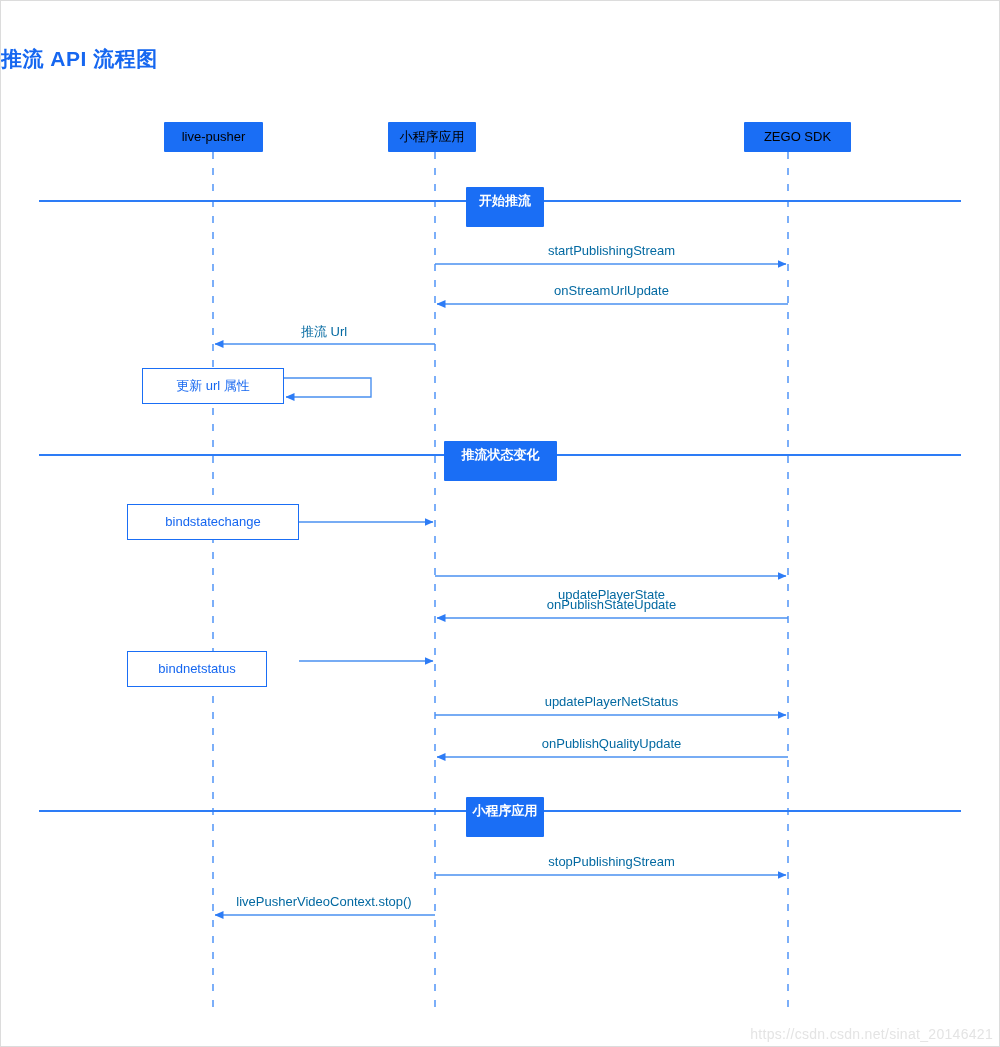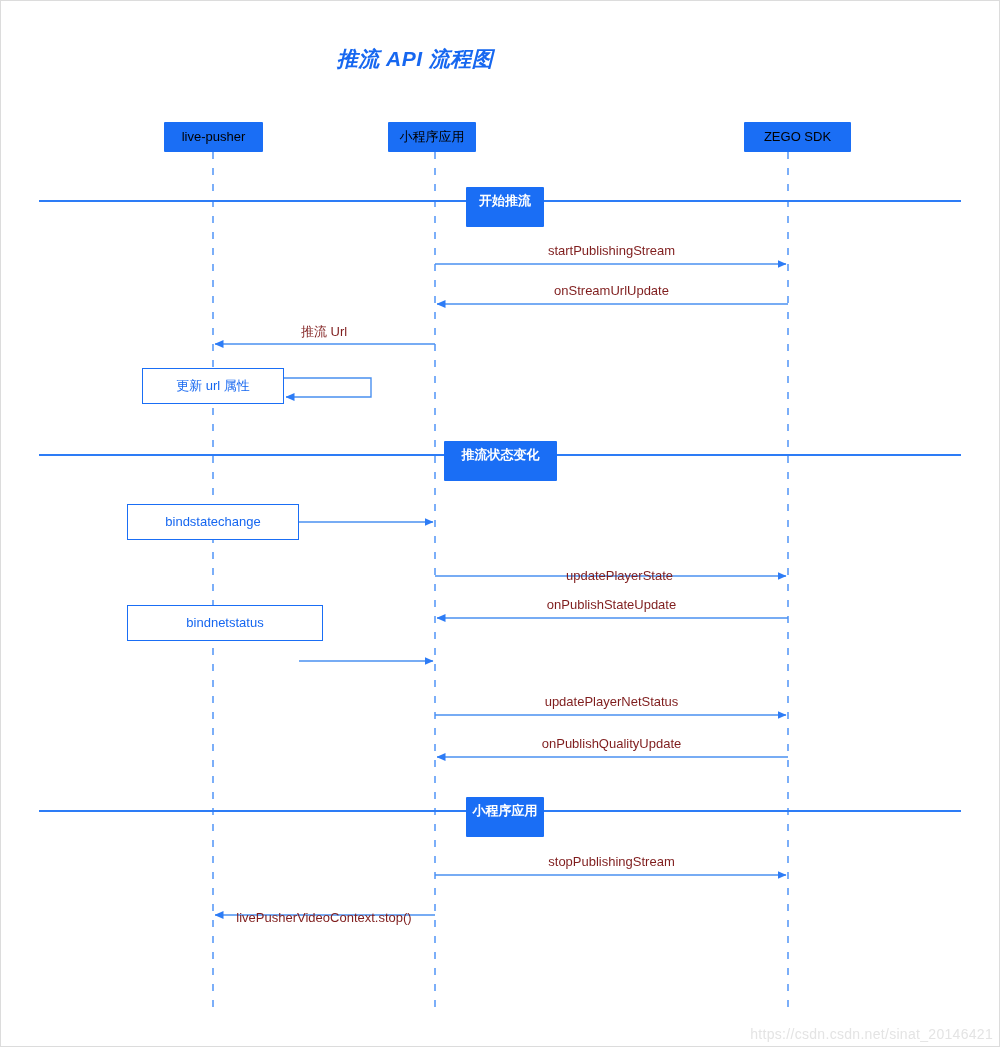--- a/index.html
+++ b/index.html
@@ -34,26 +34,24 @@
     height: 1047px;
     pointer-events: none;
   }
   .layer > * { pointer-events: auto; }
 
   .diagram-title {
     position: absolute;
     left: 0;
     top: 44px;
     width: 828px;
-    text-align: center;
     font-size: 21px;
     font-weight: bold;
     color: #1667f0;
     letter-spacing: 0.5px;
-    font-style: italic;
   }
 
   .participant {
     position: absolute;
     height: 30px;
     line-height: 30px;
     background: #1a6ef5;
     color: #000000;
     font-size: 13px;
     text-align: center;
@@ -82,21 +80,21 @@
     border: 1.6px solid #1a6ef5;
     color: #1667f0;
     font-size: 13px;
     text-align: center;
     white-space: nowrap;
     box-sizing: border-box;
   }
 
   .msg-label {
     position: absolute;
-    color: #7f1d1d;
+    color: #0369a1;
     font-size: 13px;
     text-align: left;
     white-space: nowrap;
     transform: translateX(-50%);
   }
 
   .watermark {
     position: absolute;
     right: 8px;
     bottom: 6px;
@@ -155,30 +153,30 @@
         <div class="participant" style="left: 743px; top: 121px; width: 107px;"><span>ZEGO SDK</span></div>
       </div>
     <div id="sections-host">
         <div class="section-label" style="left: 465px; top: 186px; width: 78px;"><span>开始推流</span></div>
         <div class="section-label" style="left: 443px; top: 440px; width: 113px;"><span>推流状态变化</span></div>
         <div class="section-label" style="left: 465px; top: 796px; width: 78px;"><span>小程序应用</span></div>
       </div>
     <div id="notes-host">
         <div class="note-box" style="left: 141px; top: 367px; width: 142px;"><span>更新 url 属性</span></div>
         <div class="note-box" style="left: 126px; top: 503px; width: 172px;"><span>bindstatechange</span></div>
-        <div class="note-box" style="left: 126px; top: 604px; width: 196px;"><span>bindnetstatus</span></div>
+        <div class="note-box" style="left: 126px; top: 650px; width: 140px;"><span>bindnetstatus</span></div>
       </div>
     <div id="labels-host">
         <div class="msg-label" style="left: 610.5px; top: 242px;">startPublishingStream</div>
         <div class="msg-label" style="left: 610.5px; top: 282px;">onStreamUrlUpdate</div>
         <div class="msg-label" style="left: 323px; top: 322px;">推流 Url</div>
-        <div class="msg-label" style="left: 610.5px; top: 567px; margin-left: 8px;">updatePlayerState</div>
+        <div class="msg-label" style="left: 610.5px; top: 586px;">updatePlayerState</div>
         <div class="msg-label" style="left: 610.5px; top: 596px;">onPublishStateUpdate</div>
         <div class="msg-label" style="left: 610.5px; top: 693px;">updatePlayerNetStatus</div>
         <div class="msg-label" style="left: 610.5px; top: 735px;">onPublishQualityUpdate</div>
         <div class="msg-label" style="left: 610.5px; top: 853px;">stopPublishingStream</div>
-        <div class="msg-label" style="left: 323px; top: 893px; margin-top: 16px;">livePusherVideoContext.stop()</div>
+        <div class="msg-label" style="left: 323px; top: 893px;">livePusherVideoContext.stop()</div>
       </div>
 
     <div class="watermark">https://csdn.csdn.net/sinat_20146421</div>
   </div>
 
 </div>
 
 </body></html>

